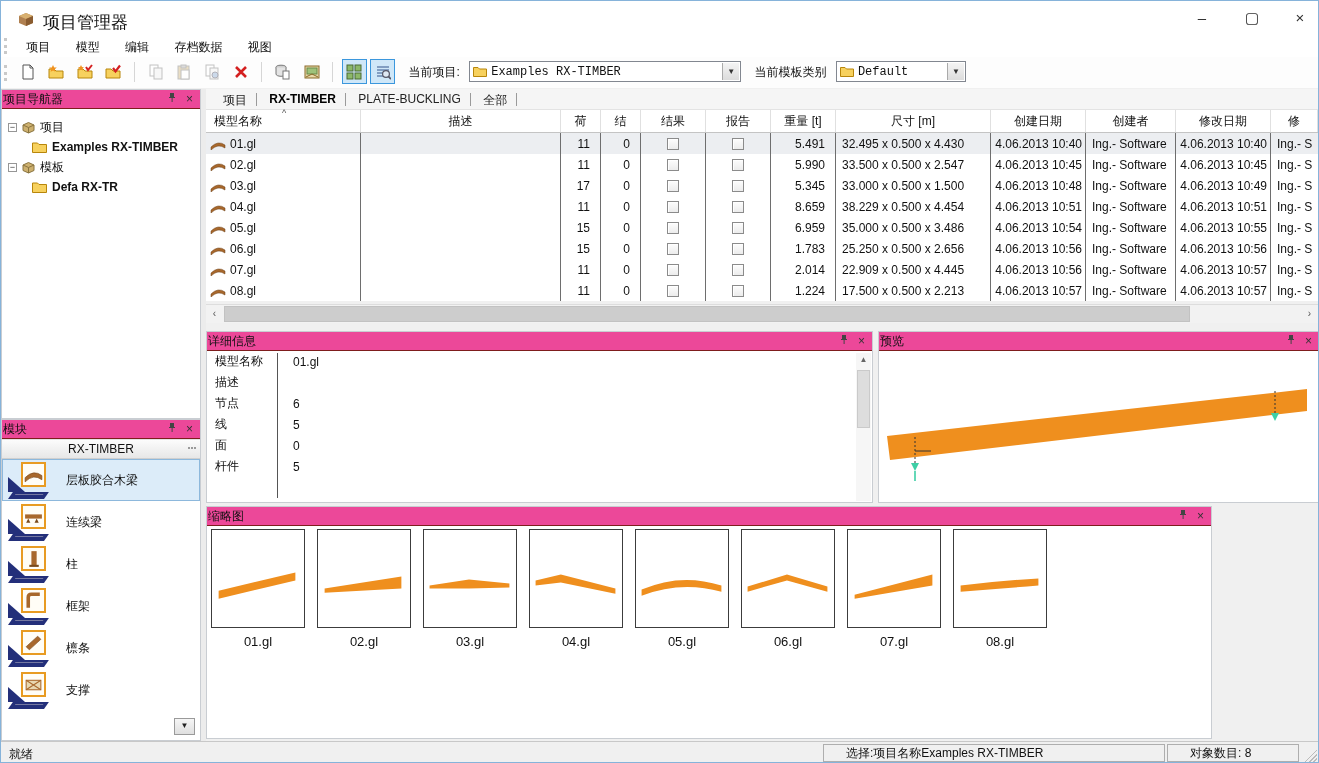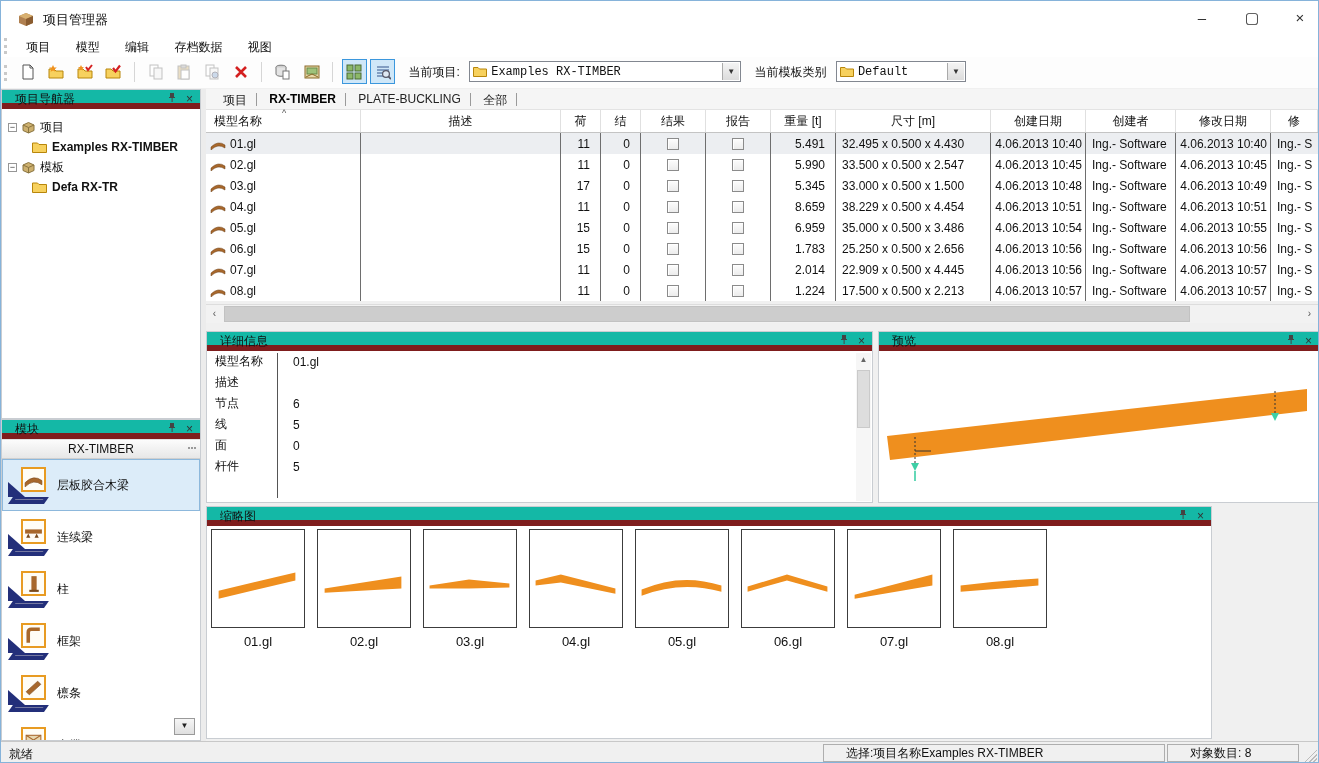--- a/index.html
+++ b/index.html
@@ -2,53 +2,53 @@
 <html><head>
 <meta charset="utf-8">
 <style>
 *{margin:0;padding:0;box-sizing:border-box}
 html,body{background:#cfd8e0}
 body{font-family:"Liberation Sans","DejaVu Sans",sans-serif;font-size:12px;color:#111}
 #window{position:relative;width:1319px;height:763px;background:#f0f0f0;border:1px solid #86b3da;overflow:hidden}
 
 .titlebar{position:absolute;left:0;top:0;right:0;height:34px;background:#fff}
 .title-icon{position:absolute;left:16px;top:8px}
-.title-text{position:absolute;left:42px;top:10px;font-size:13px}
+.title-text{position:absolute;left:42px;top:10px;font-size:17px}
 .win-btn{position:absolute;top:2px;width:46px;height:30px;text-align:center;line-height:30px;font-size:15px;color:#333;cursor:default}
 .win-btn.min{left:1178px}.win-btn.max{left:1228px}.win-btn.close{left:1276px}
 
 .menubar{position:absolute;left:0;top:34px;right:0;height:22px;background:#fff}
 .grip{display:inline-block;width:6px;height:16px;border-left:3px dotted #c9c9c9;margin:3px 2px 0 3px;vertical-align:middle}
 .menu-item{display:inline-block;padding:4px 11px 0 11px;height:22px;vertical-align:top}
 
 .toolbar{position:absolute;left:0;top:56px;right:0;height:31px;background:#fdfdfd}
 .tbtn{display:inline-flex;width:25px;height:25px;margin:2px 0;align-items:center;justify-content:center;vertical-align:middle;border:1px solid transparent}
 .tbtn.pressed{background:#cfe7f8;border:1px solid #3b97dd}
 .tsep{display:inline-block;width:1px;height:20px;background:#d6d6d6;margin:0 5px;vertical-align:middle}
 .tlabel{display:inline-block;margin:0 6px 0 10px;vertical-align:middle;padding-top:1px}
 .combo{display:inline-flex;align-items:center;width:272px;height:21px;background:#fff;border:1px solid #828790;vertical-align:middle;position:relative;padding-left:3px;gap:4px}
 .combo.small{width:130px}
 .combo .cval{font-family:"Liberation Mono","DejaVu Sans Mono",monospace;font-size:12px;white-space:nowrap;overflow:hidden}
 .combo .carrow{position:absolute;right:1px;top:1px;bottom:1px;width:17px;background:linear-gradient(#f4f4f4,#dcdcdc);border-left:1px solid #aaa;display:flex;align-items:center;justify-content:center;font-size:8px;color:#333}
 
 .panel{position:absolute;background:#fff;border:1px solid #c9cdd2}
-.panel-h{position:relative;height:19px;background:#14b8a6;border-bottom:6px solid #7f1d1d;line-height:18px;padding-left:13px}
+.panel-h{position:relative;height:19px;background:#ec4899;border-bottom:1px solid #7f1d1d;line-height:18px;padding-left:1px}
 .ph-ctrl{position:absolute;top:2px;width:15px;height:15px;text-align:center;line-height:14px;color:#333}
 .ph-x{right:3px;font-size:12px}
 .ph-pin{right:21px}
 
 .tree{padding:8px 0 0 6px}
 .trow{display:flex;align-items:center;height:20px;gap:5px}
 .trow.child{padding-left:24px}
 .trow.child b{font-size:12px}
 .exp{width:9px;height:9px;border:1px solid #969696;background:#fff;font-size:9px;line-height:7px;text-align:center;color:#333;flex:0 0 9px}
 
 .mod-group{height:20px;background:linear-gradient(#fcfcfc,#e7e7e7);border-top:1px solid #e4e4e4;border-bottom:1px solid #cfcfcf;text-align:center;line-height:19px;position:relative}
 .mod-group .gg{position:absolute;right:4px;top:7px;width:8px;height:6px;border-top:2px dotted #9a9a9a}
-.mod-item{position:relative;height:52px;display:flex;align-items:center;gap:9px;padding-left:5px;border:1px solid transparent}
+.mod-item{position:relative;height:42px;display:flex;align-items:center;gap:18px;padding-left:5px;border:1px solid transparent}
 .mod-item.selected{background:#dcecf9;border:1px solid #8db8dc}
 .mod-icon{position:relative;width:40px;height:38px;flex:0 0 40px}
 .mi-box{position:absolute;right:2px;top:1px;width:25px;height:25px;border:2px solid #e89b22;background:#fffdf6}
 .mi-tri{position:absolute;left:0;bottom:7px;width:0;height:0;border-left:17px solid #232f7a;border-top:15px solid transparent}
 .mi-bar{position:absolute;left:0;bottom:0;width:36px;height:7px;background:#232f7a;transform:skewX(-35deg);transform-origin:left bottom}
 .mi-bar::after{content:"";position:absolute;left:4px;top:2px;right:4px;height:1px;background:#aab;opacity:.6}
 .mod-scroll{position:absolute;left:172px;top:298px;width:21px;height:17px;background:linear-gradient(#f6f6f6,#dfdfdf);border:1px solid #9a9a9a;text-align:center;line-height:14px;font-size:8px;color:#222}
 
 .tabs{position:absolute;left:205px;top:88px;right:0;height:20px;background:#f5f5f5;padding-left:8px}
 .tab{display:inline-block;padding:3px 9px 0 9px;height:20px;vertical-align:top;color:#222}

